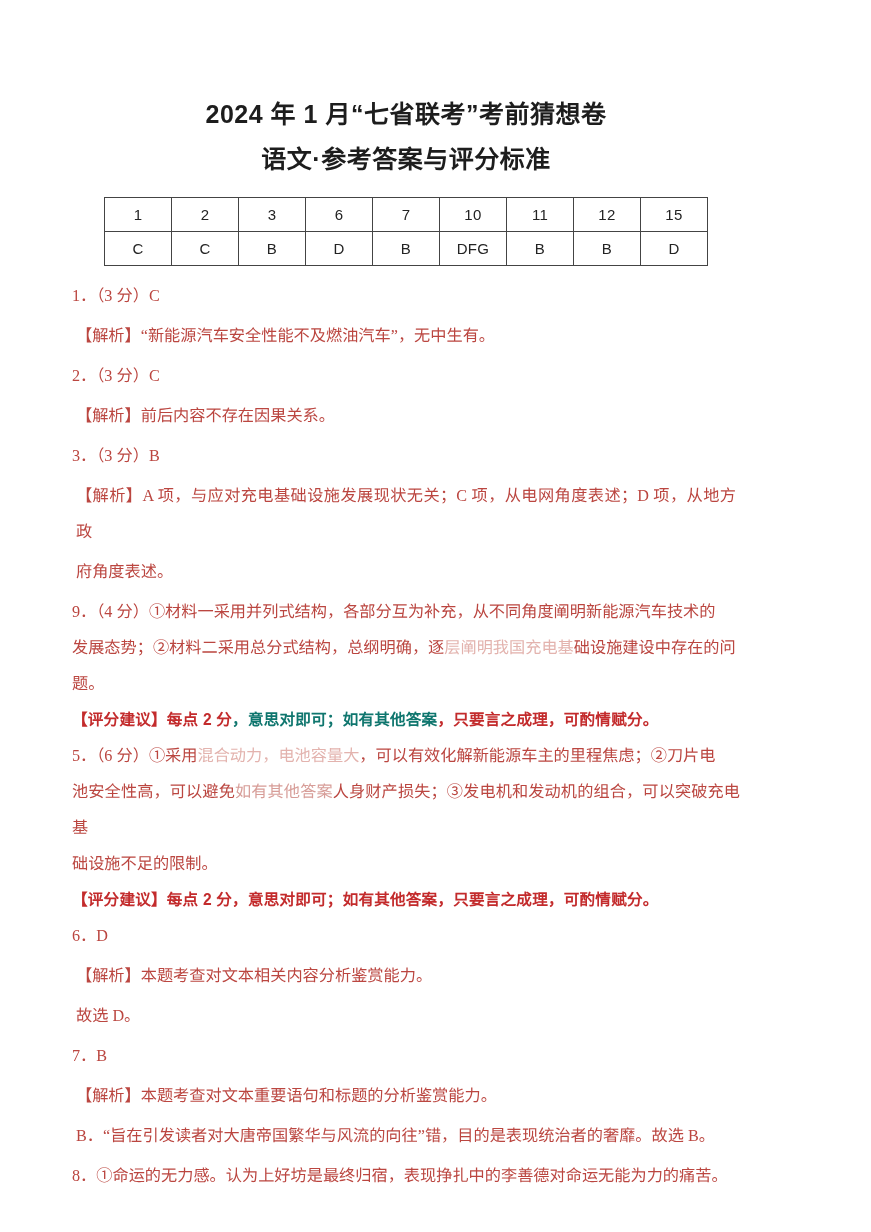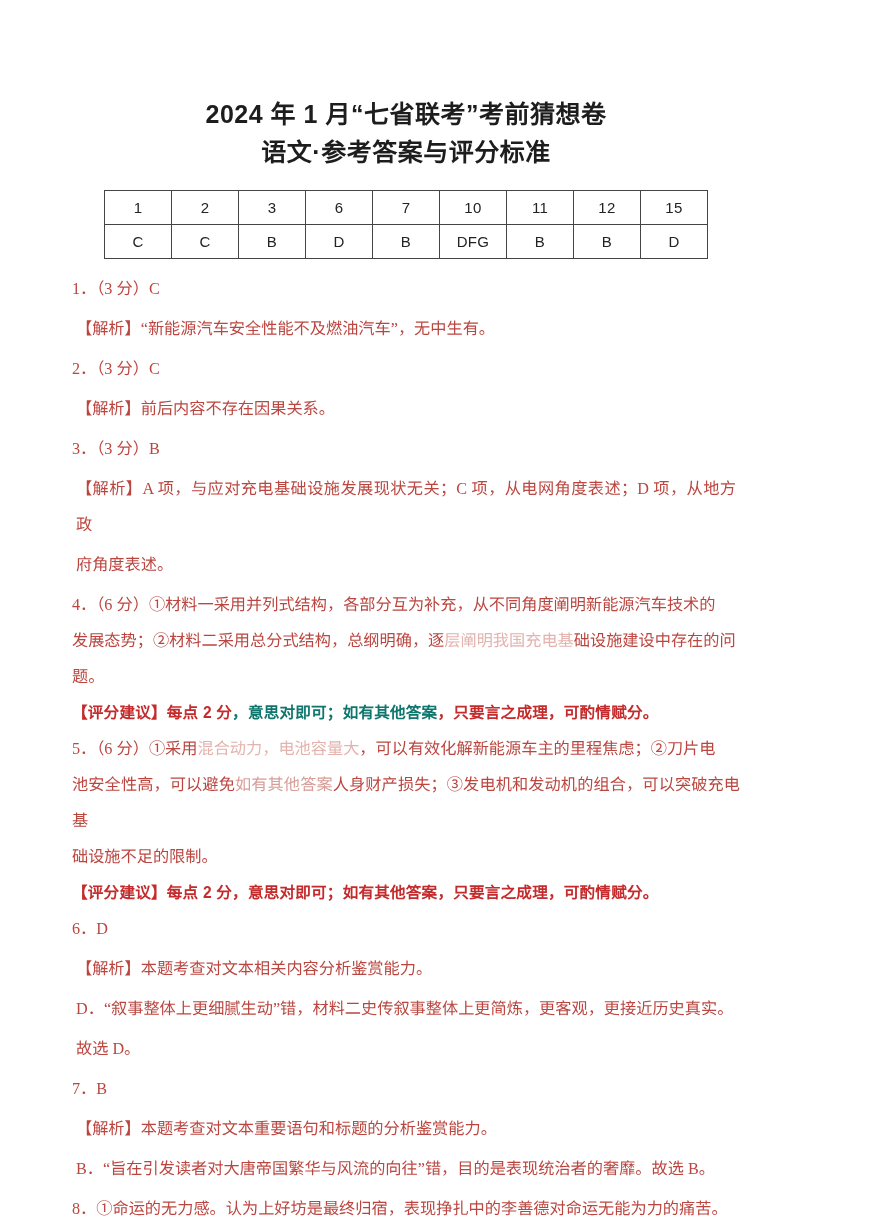--- a/index.html
+++ b/index.html
@@ -39,20 +39,21 @@
     letter-spacing: 0.5px;
     line-height: 1.45;
     font-family: "Liberation Sans", "DejaVu Sans", sans-serif;
   }
   .doc-subtitle {
     font-size: 25px;
     font-weight: 700;
     color: #1d1d1d;
     letter-spacing: 0.5px;
     line-height: 1.6;
+    margin-top: 7px;
     font-family: "Liberation Sans", "DejaVu Sans", sans-serif;
   }
 
   
   .answer-table-wrap {
     margin-top: 18px;
     display: flex;
     justify-content: center;
   }
   table.answer-table {
@@ -170,37 +171,36 @@
       <p class="exp-line">【解析】前后内容不存在因果关系。</p>
     </div>
 
     <div>
       <p class="q-line">3．（3 分）B</p>
       <p class="exp-line">【解析】A 项，与应对充电基础设施发展现状无关；C 项，从电网角度表述；D 项，从地方政</p>
       <p class="exp-line">府角度表述。</p>
     </div>
 
     <div>
-      <p class="q-line">4．（6 分）①材料一采用并列式结构，各部分互为补充，从不同角度阐明新能源汽车技术的</p>
+      <p class="q-line">9．（4 分）①材料一采用并列式结构，各部分互为补充，从不同角度阐明新能源汽车技术的</p>
       <p class="q-line"><span>发展态势；②材料二采用总分式结构，总纲明确，逐</span><span class="faded">层阐明我国充电基</span><span>础设施建设中存在的问</span></p>
       <p class="q-line">题。</p>
       <p class="score-line"><span>【评分建议】每点 2 分</span><span class="faded">，意思对即可；如有其他答案</span><span>，只要言之成理，可酌情赋分。</span></p>
     </div>
 
     <div>
       <p class="q-line"><span>5．（6 分）①采用</span><span class="faded">混合动力，电池容量大</span><span>，可以有效化解新能源车主的里程焦虑；②刀片电</span></p>
       <p class="q-line"><span>池安全性高，可以避免</span><span class="faded-strong">如有其他答案</span><span>人身财产损失；③发电机和发动机的组合，可以突破充电基</span></p>
       <p class="q-line">础设施不足的限制。</p>
       <p class="score-line">【评分建议】每点 2 分，意思对即可；如有其他答案，只要言之成理，可酌情赋分。</p>
     </div>
 
     <div>
       <p class="q-line">6．D</p>
       <p class="exp-line">【解析】本题考查对文本相关内容分析鉴赏能力。</p>
-      <p class="exp-line">D．“叙事整体上更细腻生动”错，材料二史传叙事整体上更简炼，更客观，更接近历史真实。</p>
       <p class="exp-line">故选 D。</p>
     </div>
 
     <div>
       <p class="q-line">7．B</p>
       <p class="exp-line">【解析】本题考查对文本重要语句和标题的分析鉴赏能力。</p>
       <p class="exp-line">B．“旨在引发读者对大唐帝国繁华与风流的向往”错，目的是表现统治者的奢靡。故选 B。</p>
     </div>
 
     <div>

